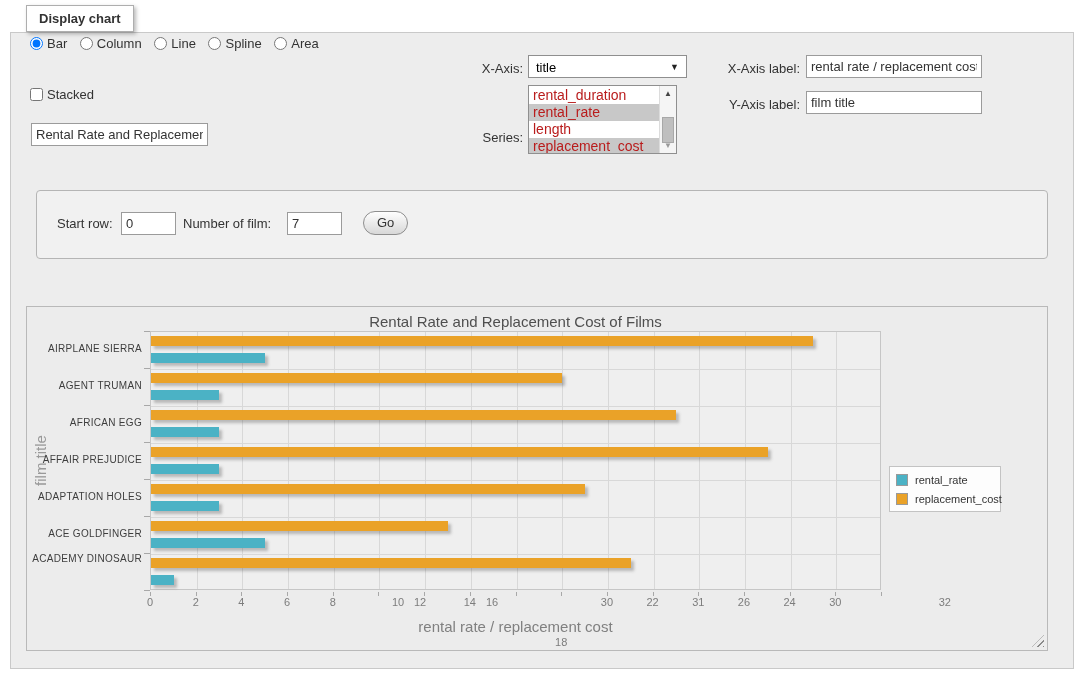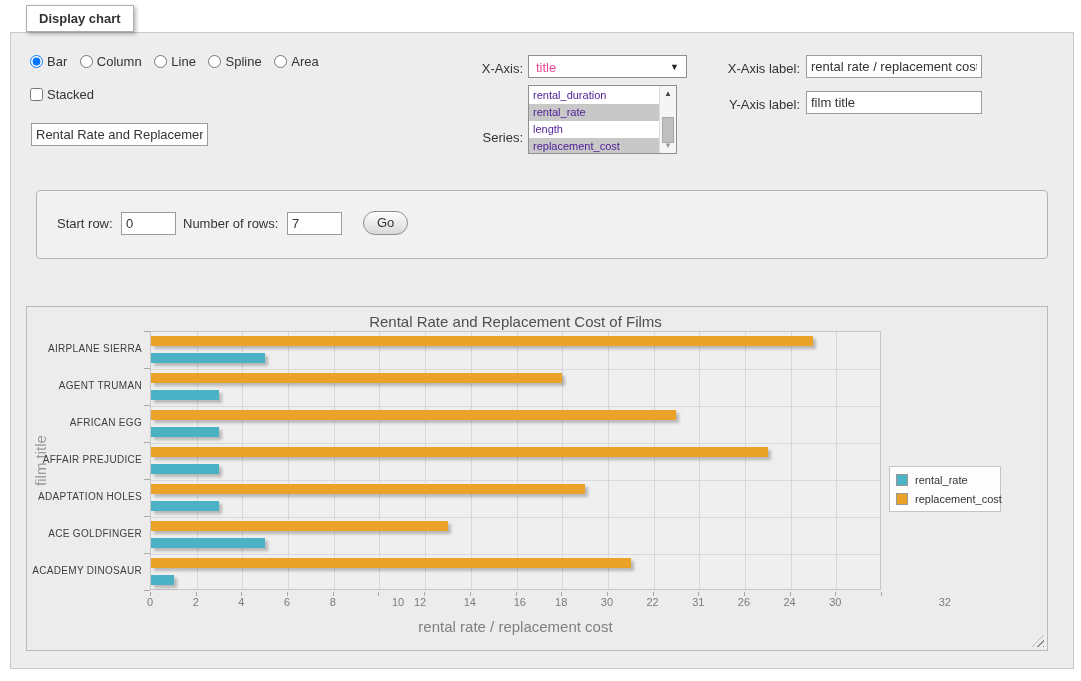--- a/index.html
+++ b/index.html
@@ -7,44 +7,44 @@
               font-family:"Liberation Sans", sans-serif; position:relative; }
 
   
   .fieldset { position:absolute; left:10px; top:32px; width:1064px; height:637px;
               background:#ededed; border:1px solid #c9c9c9; }
   .legend-tab { position:absolute; left:26px; top:5px; z-index:5; background:#fff;
                 border:1px solid #aeaeae; padding:5px 12px; font-size:13px; font-weight:bold;
                 color:#333; box-shadow:2px 2px 4px rgba(0,0,0,.28); }
 
   
-  .radio-row { position:absolute; left:30px; top:54px; font-size:13px; color:#333; z-index:2; }
+  .radio-row { position:absolute; left:30px; top:36px; font-size:13px; color:#333; z-index:2; }
   .radio-row label { margin-right:9px; cursor:default; }
   .radio-row input, .stacked-row input { vertical-align:-2px; margin-right:4px; }
   .stacked-row { position:absolute; left:30px; top:87px; font-size:13px; color:#333; z-index:2; }
 
   input[type=text] { border:1px solid #9b9b9b; font-family:"Liberation Sans",sans-serif;
                      font-size:13px; color:#333; padding:3px 4px; background:#fff; }
   .title-input { position:absolute; left:31px; top:123px; width:177px; height:23px; z-index:2; }
 
   .lbl { position:absolute; font-size:13px; color:#333; text-align:right; z-index:2; }
   .xaxis-lbl  { left:455px; top:61px; width:68px; }
   .series-lbl { left:455px; top:130px; width:68px; }
   .xlabel-lbl { left:700px; top:61px; width:100px; }
   .ylabel-lbl { left:700px; top:97px; width:100px; }
 
   .fake-select { position:absolute; left:528px; top:55px; width:159px; height:23px;
                  background:#fff; border:1px solid #8f8f8f; z-index:2; cursor:default; }
-  .fs-text { position:absolute; left:7px; top:4px; font-size:13px; color:#ec4899; }
+  .fs-text { position:absolute; left:7px; top:4px; font-size:13px; color:#000000; }
   .fs-arrow { position:absolute; right:7px; top:6px; font-size:9px; color:#222; }
 
   .series-list { position:absolute; left:528px; top:85px; width:149px; height:69px;
                  background:#fff; border:1px solid #8f8f8f; overflow:hidden; z-index:2; }
   .series-items { position:absolute; left:0; top:1px; right:17px; }
-  .s-item { height:17px; line-height:17px; font-size:11px; color:#4c1d95; padding-left:4px;
+  .s-item { height:17px; line-height:17px; font-size:14px; color:#b91c1c; padding-left:4px;
             white-space:nowrap; overflow:hidden; }
   .s-item.sel { background:#c8c8c8; }
   .series-scroll { position:absolute; right:0; top:0; bottom:0; width:17px;
                    background:#f5f5f5; border-left:1px solid #dcdcdc; }
   .sb-arrow { position:absolute; left:0; width:16px; height:15px; text-align:center;
               font-size:8px; line-height:15px; }
   .sb-arrow.up { top:0; color:#444; }
   .sb-arrow.down { bottom:0; color:#999; }
   .sb-thumb { position:absolute; left:2px; top:31px; width:12px; height:26px;
               background:#bfbfbf; border:1px solid #a8a8a8; }
@@ -136,21 +136,21 @@
 
 <div class="lbl xlabel-lbl">X-Axis label:</div>
 <input type="text" class="axis-input x-axis-input" value="rental rate / replacement cost" style="">
 
 <div class="lbl ylabel-lbl">Y-Axis label:</div>
 <input type="text" class="axis-input y-axis-input" value="film title" style="">
 
 <div class="rows-panel"></div>
 <div class="rp-lbl start-lbl">Start row:</div>
 <input type="text" class="start-input" value="0" style="">
-<div class="rp-lbl nrows-lbl">Number of rows:</div>
+<div class="rp-lbl nrows-lbl">Number of film:</div>
 <input type="text" class="nrows-input" value="7" style="">
 <button class="go-btn">Go</button>
 
 <div class="chart-box" id="chart-box">
   <div class="chart-title">Rental Rate and Replacement Cost of Films</div>
   <div class="y-title">
       <span>film title</span>
     </div>
   <div class="plot" id="plot">
       <div class="gl-v" style="left: 45.7px;"></div>
@@ -200,40 +200,40 @@
         <div class="lg-text">replacement_cost</div>
       </div>
     </div>
   <div class="resize-handle"></div>
 <div class="cat-label" style="top: 36px;">AIRPLANE SIERRA</div>
     <div class="cat-label" style="top: 73px;">AGENT TRUMAN</div>
     <div class="cat-label" style="top: 110px;">AFRICAN EGG</div>
     <div class="cat-label" style="top: 147px;">AFFAIR PREJUDICE</div>
     <div class="cat-label" style="top: 184px;">ADAPTATION HOLES</div>
     <div class="cat-label" style="top: 221px;">ACE GOLDFINGER</div>
-    <div class="cat-label" style="top: 258px; text-align: right;">ACADEMY DINOSAUR</div>
+    <div class="cat-label" style="top: 246px; text-align: right;">ACADEMY DINOSAUR</div>
     <div class="x-tick-label" style="left: 123px;">0</div>
     <div class="tick-x" style="left: 123px;"></div>
     <div class="x-tick-label" style="left: 168.7px;">2</div>
     <div class="tick-x" style="left: 168.7px;"></div>
     <div class="x-tick-label" style="left: 214.4px;">4</div>
     <div class="tick-x" style="left: 214.4px;"></div>
     <div class="x-tick-label" style="left: 260.1px;">6</div>
     <div class="tick-x" style="left: 260.1px;"></div>
     <div class="x-tick-label" style="left: 305.8px;">8</div>
     <div class="tick-x" style="left: 305.8px;"></div>
     <div class="x-tick-label" style="left: 371px;">10</div>
     <div class="tick-x" style="left: 351.4px;"></div>
     <div class="x-tick-label" style="left: 393px;">12</div>
     <div class="tick-x" style="left: 397.1px;"></div>
     <div class="x-tick-label" style="left: 442.8px;">14</div>
     <div class="tick-x" style="left: 442.8px;"></div>
-    <div class="x-tick-label" style="left: 479px; text-align: right;">16</div>
+    <div class="x-tick-label" style="left: 465px;">16</div>
     <div class="tick-x" style="left: 488.5px;"></div>
-    <div class="x-tick-label" style="left: 534.2px;">18</div>
+    <div class="x-tick-label" style="left: 534.2px; margin-top: 40px;">18</div>
     <div class="tick-x" style="left: 534.2px;"></div>
     <div class="x-tick-label" style="left: 579.9px;">30</div>
     <div class="tick-x" style="left: 579.9px;"></div>
     <div class="x-tick-label" style="left: 625.6px;">22</div>
     <div class="tick-x" style="left: 625.6px;"></div>
     <div class="x-tick-label" style="left: 671.3px;">31</div>
     <div class="tick-x" style="left: 671.3px;"></div>
     <div class="x-tick-label" style="left: 716.9px;">26</div>
     <div class="tick-x" style="left: 716.9px;"></div>
     <div class="x-tick-label" style="left: 762.6px;">24</div>

